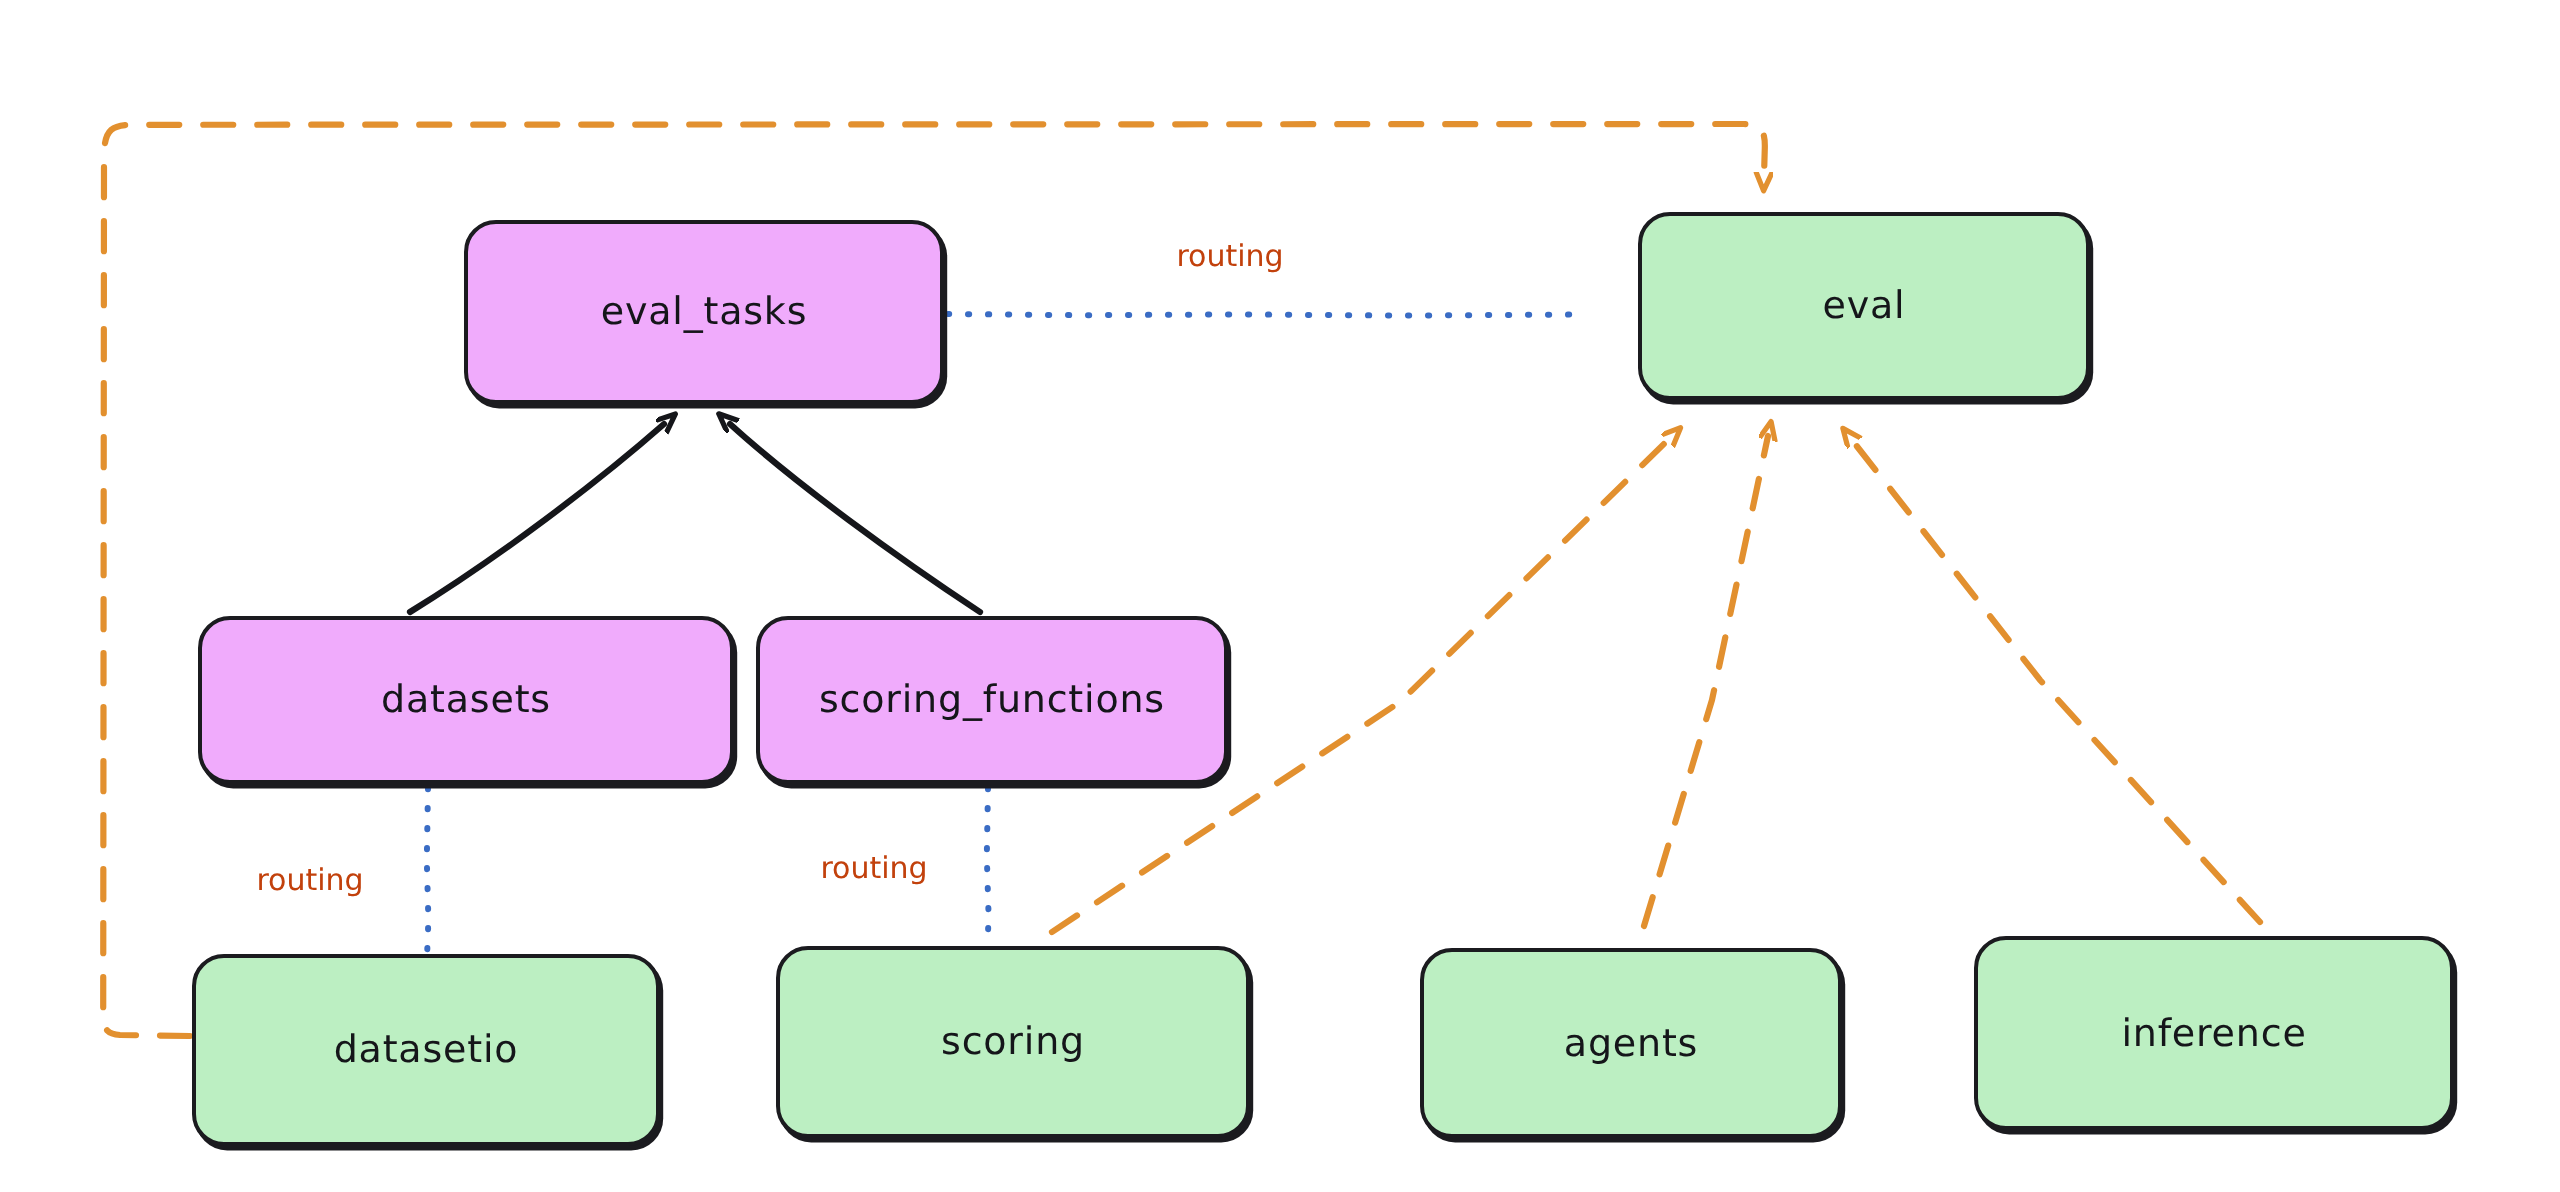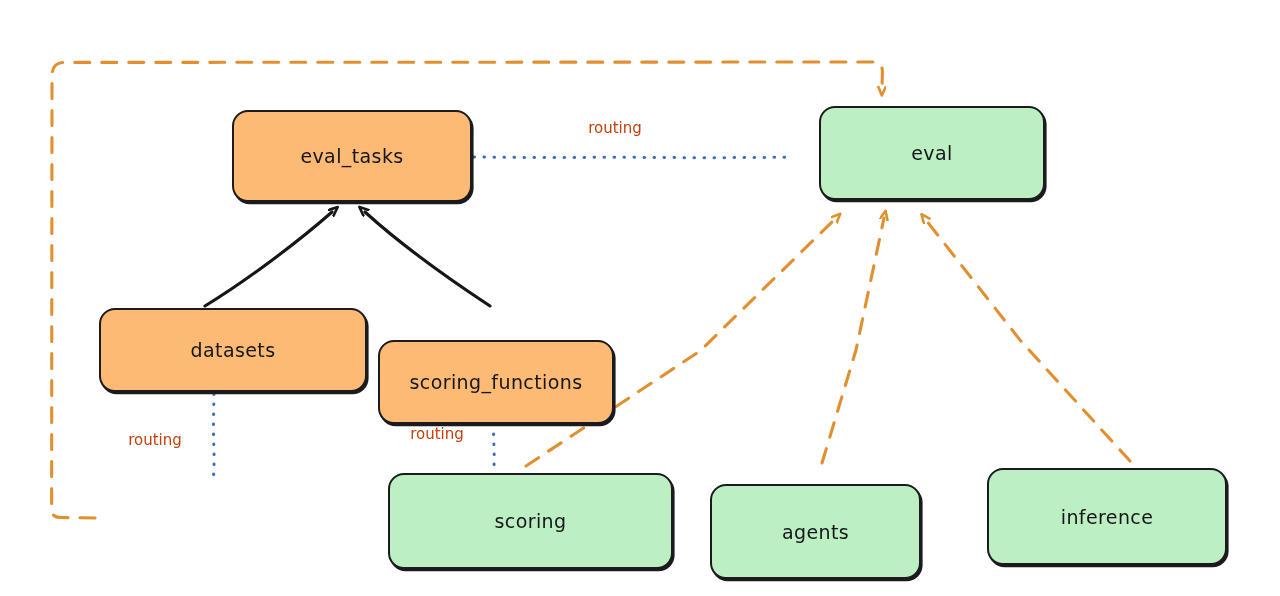--- a/index.html
+++ b/index.html
@@ -38,21 +38,21 @@
     box-shadow: 1.6px 2.2px 0 0 #1b1b1f;
   }
   .node-label {
     font-family: "DejaVu Sans", sans-serif;
     font-size: 19px;
     letter-spacing: 0.4px;
     color: #15161a;
     white-space: nowrap;
     user-select: none;
   }
-  .node.blue  { background: #fdba74; text-align: right; }
+  .node.blue  { background: #f0abfc; text-align: right; }
   .node.green { background: #bcefc2; }
 
   .edge-label {
     position: absolute;
     font-family: "DejaVu Sans", sans-serif;
     font-size: 15px;
     color: #c2410c;
     white-space: nowrap;
     user-select: none;
     transform: translate(-50%, -50%);
@@ -112,30 +112,33 @@
   </div>
 
   <div class="node green" style="left:787px; top:106px; width:226px; height:94px;margin-left:32px;">
     <span class="node-label">eval</span>
   </div>
 
   <div class="node blue" style="left:99px; top:308px; width:268px; height:84px;">
     <span class="node-label">datasets</span>
   </div>
 
-  <div class="node blue" style="left:378px; top:308px; width:236px; height:84px;margin-top:32px;">
+  <div class="node blue" style="left:378px; top:308px; width:236px; height:84px;">
     <span class="node-label">scoring_functions</span>
   </div>
 
+  <div class="node green" style="left:96px; top:477px; width:234px; height:96px;">
+    <span class="node-label">datasetio</span>
+  </div>
 
-  <div class="node green" style="left:388px; top:473px; width:285px; height:96px;">
+  <div class="node green" style="left:388px; top:473px; width:237px; height:96px;">
     <span class="node-label">scoring</span>
   </div>
 
-  <div class="node green" style="left:710px; top:484px; width:211px; height:95px;">
+  <div class="node green" style="left:710px; top:474px; width:211px; height:95px;">
     <span class="node-label">agents</span>
   </div>
 
   <div class="node green" style="left:987px; top:468px; width:240px; height:97px;">
     <span class="node-label">inference</span>
   </div>
 
   <div class="edge-label" style="left:615px; top:128px;">routing</div>
   <div class="edge-label" style="left:155px; top:440px;">routing</div>
   <div class="edge-label" style="left:437px; top:434px;">routing</div>

